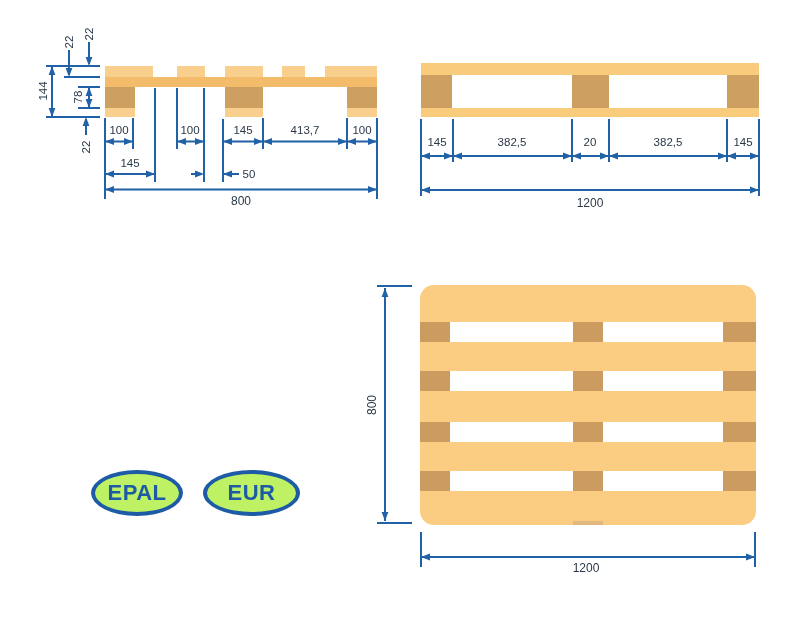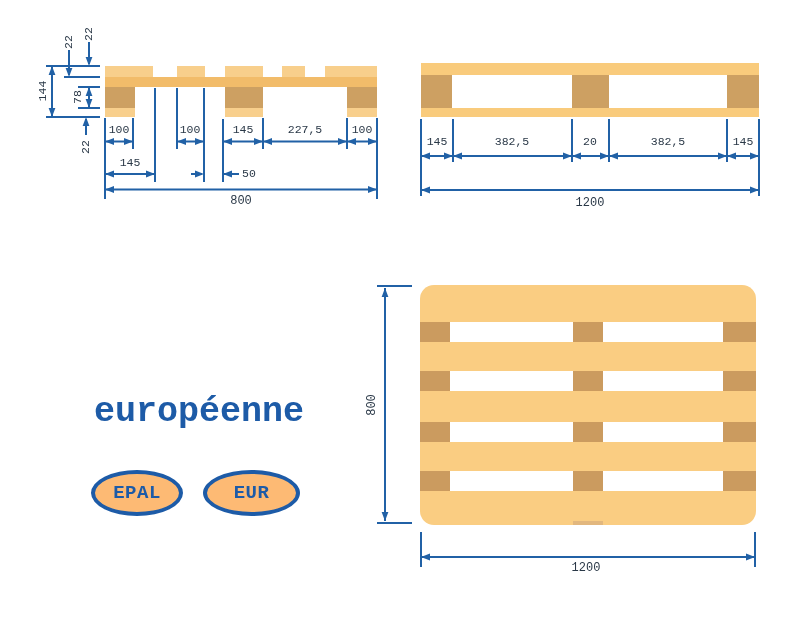--- a/index.html
+++ b/index.html
@@ -1,36 +1,36 @@
 <!DOCTYPE html>
 <html><head>
 <meta charset="utf-8">
 <style>
   html,body{margin:0;padding:0;background:#ffffff;}
   #stage{
     position:relative;width:800px;height:618px;background:#ffffff;overflow:hidden;
-    font-family:Liberation Mono, monospace;
+    font-family:Liberation Sans, sans-serif;
   }
   #diagram-svg{position:absolute;left:0;top:0;}
   .dim{
     position:absolute;color:#2A3847;font-size:11.5px;line-height:12px;
     transform:translate(-50%,-50%);white-space:nowrap;
   }
   .dim.big{font-size:12px;}
   .dim.rot{transform:translate(-50%,-50%) rotate(-90deg);}
   .title{
     position:absolute;left:199px;top:412px;transform:translate(-50%,-50%);
     color:#1D5BA7;font-weight:bold;font-size:35px;line-height:39px;text-align:center;
     white-space:nowrap;
   }
   .badge{
     position:absolute;border:4px solid #1D5BA7;border-radius:50%;
     display:flex;align-items:center;justify-content:center;
-    color:#1D5BA7;font-weight:bold;font-size:19px;letter-spacing:.5px;
-    box-sizing:border-box;background:#fdba74;
+    color:#1D5BA7;font-weight:bold;font-size:22px;letter-spacing:.5px;
+    box-sizing:border-box;background:#bef264;
   }
   .badge.epal{left:91px;top:470px;width:92px;height:46px;}
   .badge.eur{left:203px;top:470px;width:97px;height:46px;}
 </style>
 </head>
 <body>
 
 <div id="stage">
 
   <svg id="diagram-svg" width="800" height="618" viewBox="0 0 800 618">
@@ -164,21 +164,21 @@
         <line x1="755" y1="532" x2="755" y2="567" stroke="#2161A6" stroke-width="2"></line>
         <line x1="421" y1="557" x2="755" y2="557" stroke="#2161A6" stroke-width="2"></line>
         <polygon points="421,557 430,553.6 430,560.4" fill="#2161A6"></polygon>
         <polygon points="755,557 746,553.6 746,560.4" fill="#2161A6"></polygon>
       </g>
   </svg>
 
   <div class="dim" style="left:119px;top:130px">100</div>
   <div class="dim" style="left:190px;top:130px">100</div>
   <div class="dim" style="left:243px;top:130px">145</div>
-  <div class="dim" style="left:305px;top:130px">227,5</div>
+  <div class="dim" style="left:305px;top:130px">413,7</div>
   <div class="dim" style="left:362px;top:130px">100</div>
   <div class="dim" style="left:130px;top:163px">145</div>
   <div class="dim" style="left:249px;top:174px">50</div>
   <div class="dim big" style="left:241px;top:201px">800</div>
   <div class="dim rot" style="left:89px;top:34px">22</div>
   <div class="dim rot" style="left:69px;top:42px">22</div>
   <div class="dim rot" style="left:43px;top:91px">144</div>
   <div class="dim rot" style="left:78px;top:97px">78</div>
   <div class="dim rot" style="left:86px;top:147px">22</div>
 
@@ -186,21 +186,20 @@
   <div class="dim" style="left:512px;top:142px">382,5</div>
   <div class="dim" style="left:590px;top:142px">20</div>
   <div class="dim" style="left:668px;top:142px">382,5</div>
   <div class="dim" style="left:743px;top:142px">145</div>
   <div class="dim big" style="left:590px;top:203px">1200</div>
 
   <div class="dim rot big" style="left:372px;top:405px">800</div>
   <div class="dim big" style="left:586px;top:568px">1200</div>
 
   <div class="title">
-    <div>européenne</div>
   </div>
   <div class="badge epal">
     <span>EPAL</span>
   </div>
   <div class="badge eur">
     <span>EUR</span>
   </div>
 
 </div>
 

